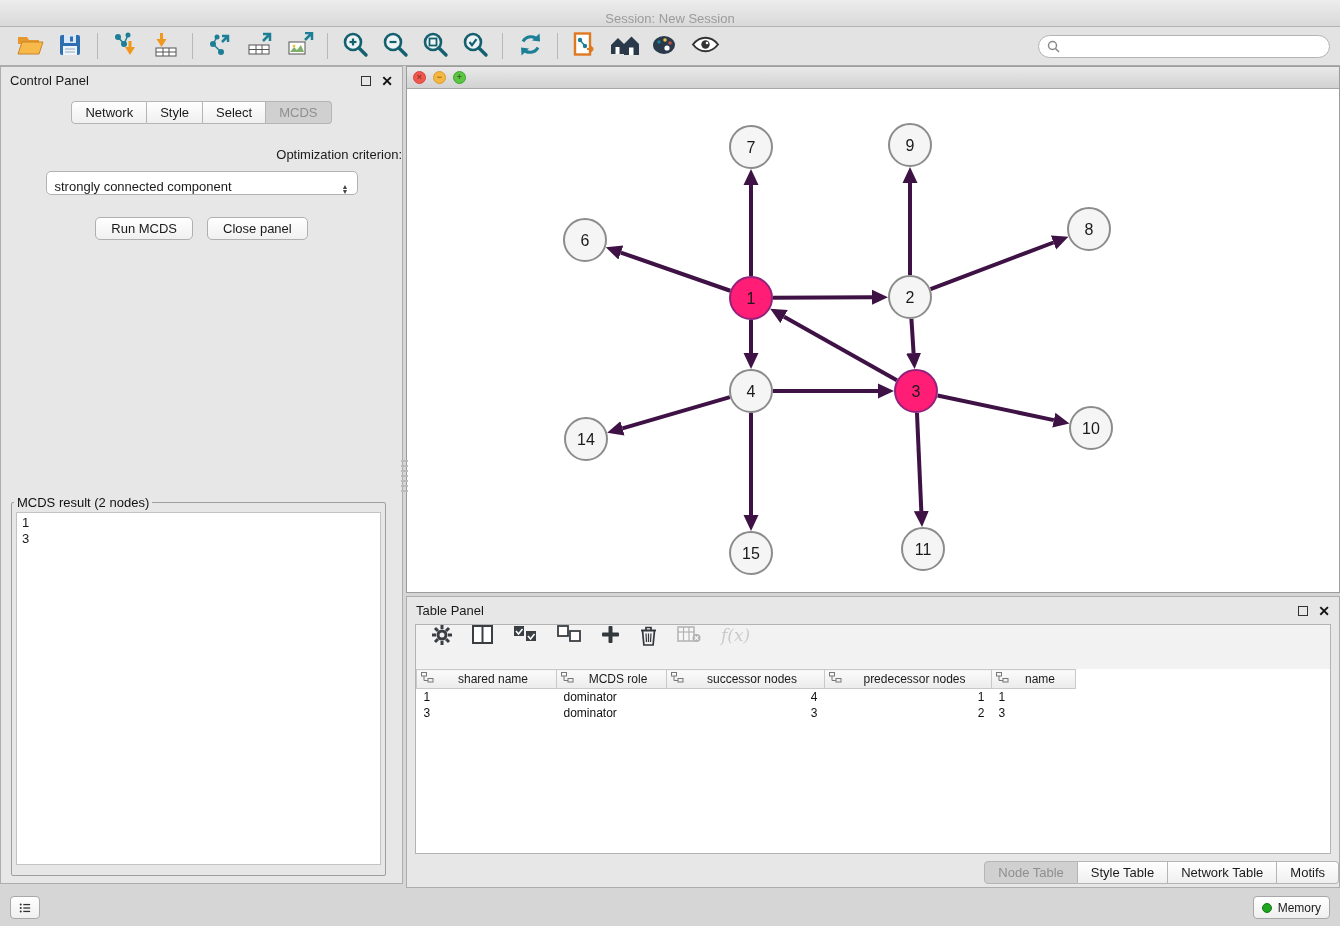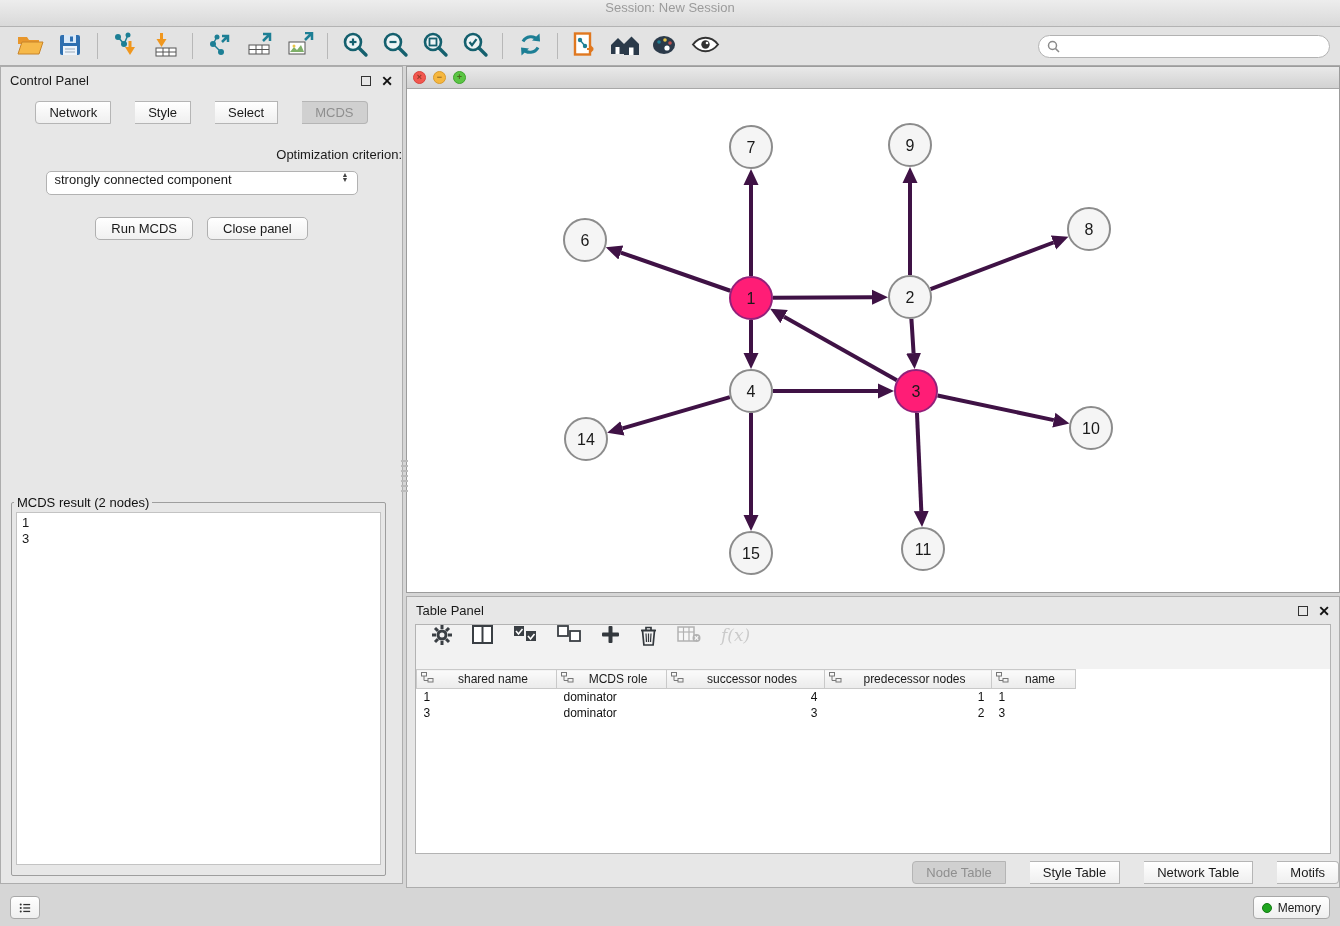--- a/index.html
+++ b/index.html
@@ -6,21 +6,21 @@
   html,body { width:1340px; height:926px; }
   body {
     font-family:"Liberation Sans", sans-serif;
     background:#d6d6d6; position:relative; overflow:hidden; font-size:13px; color:#1a1a1a;
   }
 
   
   .titlebar {
     position:absolute; top:0; left:0; right:0; height:27px;
     background:linear-gradient(#ededed,#d9d9d9); border-bottom:1px solid #b3b3b3;
-    display:flex; align-items:flex-start; justify-content:center;
+    display:flex; align-items:flex-end; justify-content:center;
     color:#9b9b9b; font-size:13px;
   }
 
   
   .toolbar {
     position:absolute; top:27px; left:0; right:0; height:39px;
     background:#e3e3e3; border-bottom:1px solid #ababab;
     display:flex; align-items:center; padding:0 10px;
   }
   .tb-groups { display:flex; align-items:center; }
@@ -35,34 +35,34 @@
   
   .control-panel {
     position:absolute; top:66px; left:0; width:403px; height:818px;
     background:#e7e7e7; border:1px solid #adadad;
   }
   .panel-header { height:27px; display:flex; align-items:center; padding:0 9px; font-size:13px; color:#1a1a1a; }
   .win-controls { margin-left:auto; display:flex; gap:10px; align-items:center; }
   .float-icon { width:10px; height:10px; border:1.6px solid #333; display:inline-block; }
   .close-icon { font-size:14px; font-weight:bold; color:#111; line-height:10px; }
 
-  .seg { display:flex; justify-content:center;gap:24px; }
+  .seg { display:flex; justify-content:center; }
   .seg-tab {
     min-width:52px; text-align:center; padding:3px 13px; font-size:13px; color:#1a1a1a;
     background:linear-gradient(#ffffff,#efefef); border:1px solid #b5b5b5; border-left:none; white-space:nowrap;
   }
   .seg-tab:first-child { border-left:1px solid #b5b5b5; border-radius:4px 0 0 4px; }
   .seg-tab:last-child { border-radius:0 4px 4px 0; }
   .seg-tab.active { background:#d0d0d0; color:#8f8f8f; }
 
   .cp-tabs { margin-top:7px; }
   .opt-label { text-align:right; margin-top:23px; font-size:13px; }
   .dropdown {
     margin:9px auto 0; width:312px; height:24px; background:#fff; border:1px solid #b2b2b2;
-    border-radius:5px; display:flex; align-items:flex-start; padding:0 8px; font-size:13px;
+    border-radius:5px; display:flex; align-items:flex-end; padding:0 8px; font-size:13px;
   }
   .dd-arrows { margin-left:auto; display:flex; flex-direction:column; line-height:5px; font-size:7px; color:#444; }
   .btn-row { display:flex; justify-content:center; gap:14px; margin-top:22px; }
   .mac-btn {
     padding:3px 15px; background:linear-gradient(#ffffff,#f0f0f0);
     border:1px solid #b0b0b0; border-radius:5px; font-size:13px; color:#1a1a1a;
   }
 
   .result-box {
     position:absolute; left:10px; right:16px; top:428px; bottom:7px;

